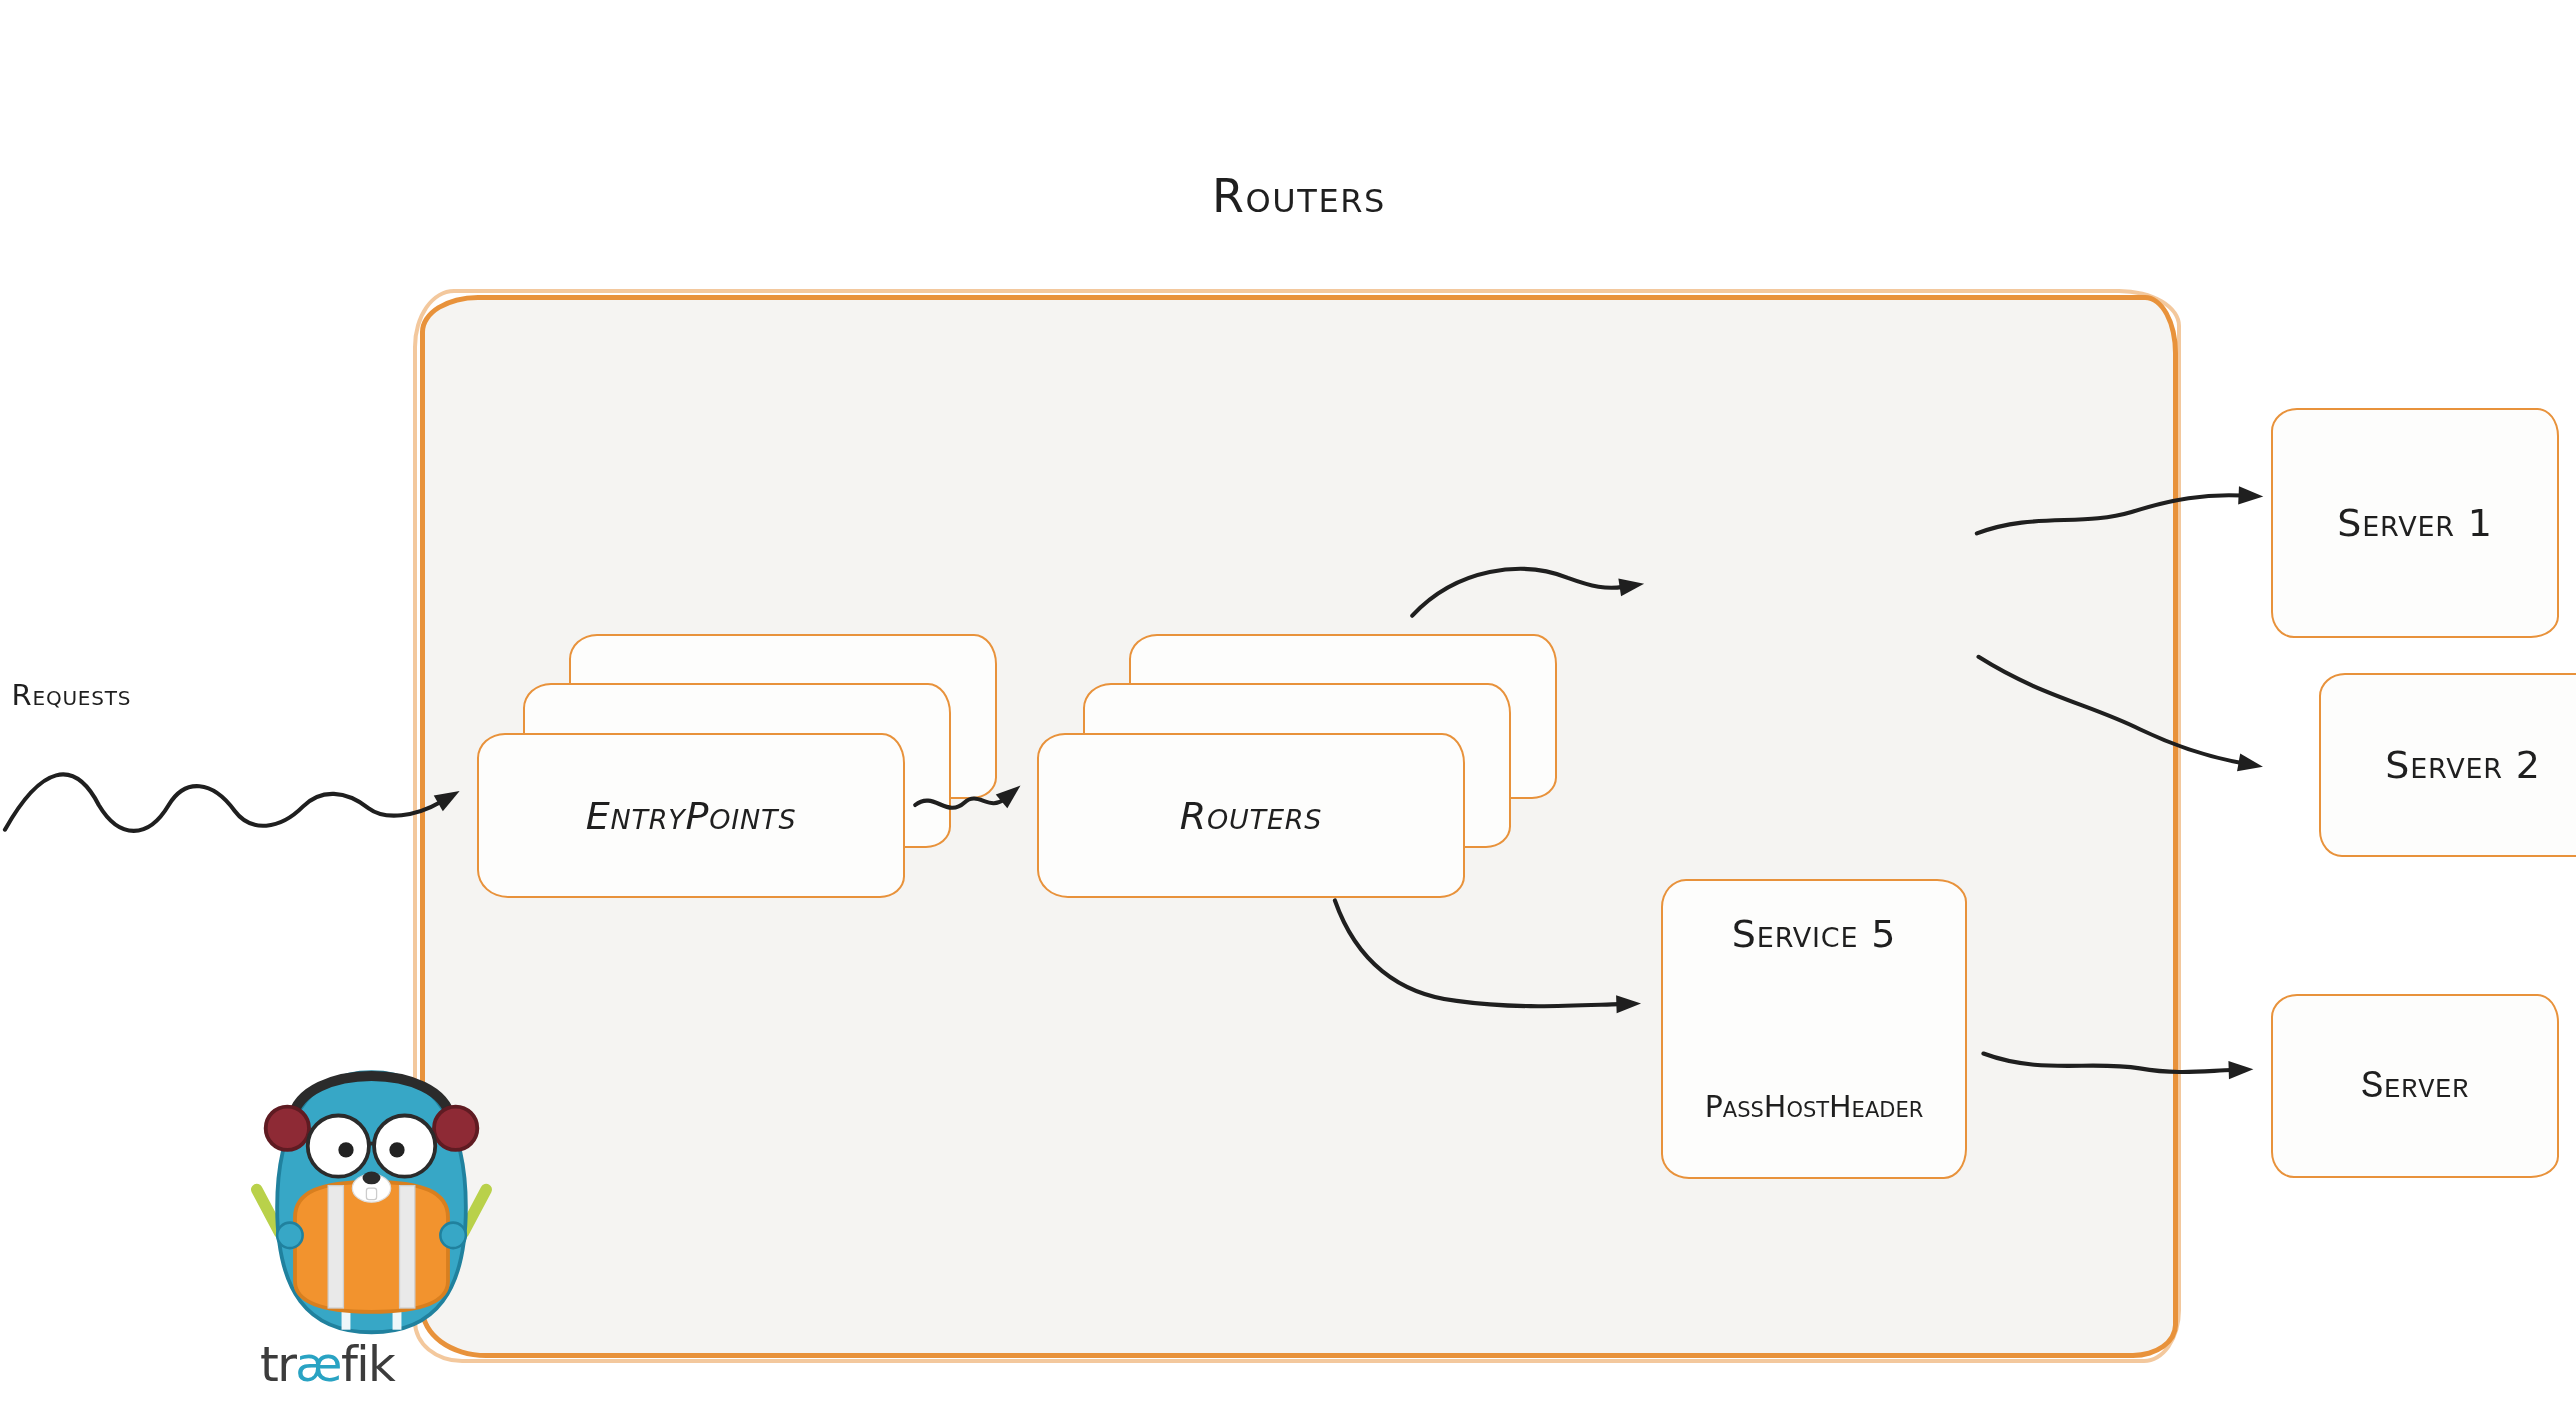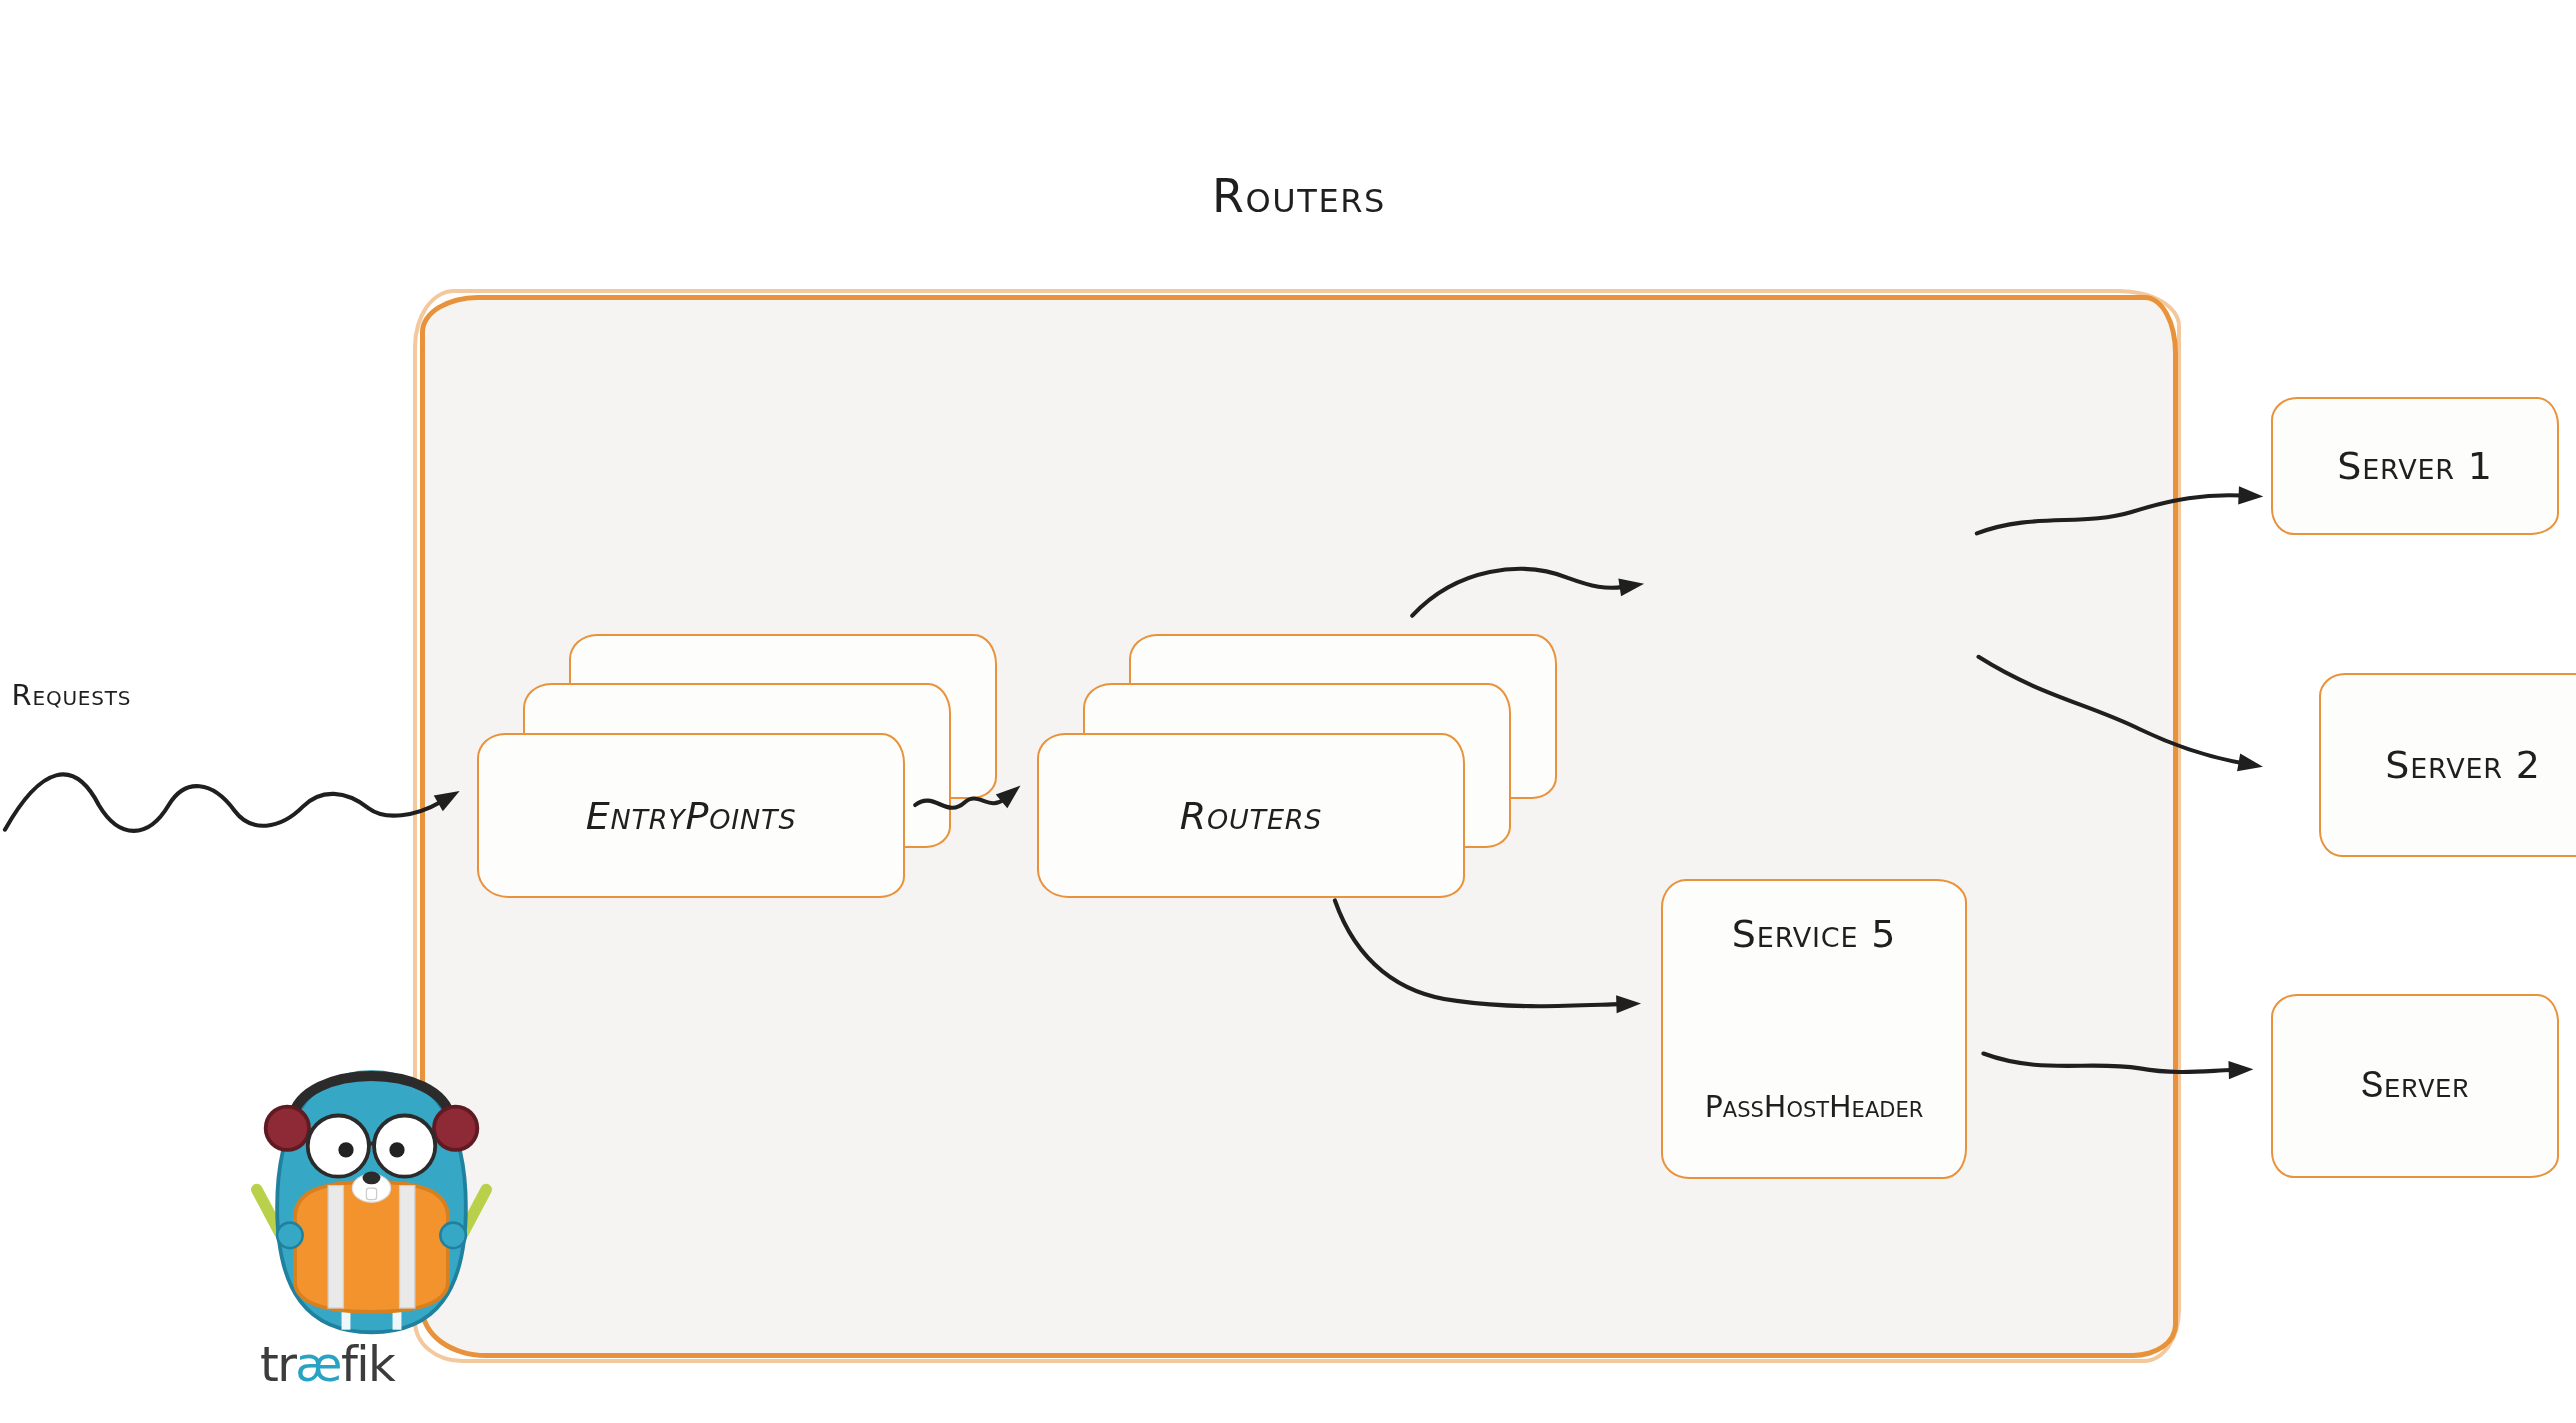--- a/index.html
+++ b/index.html
@@ -71,21 +71,21 @@
 
   
   .server {
     position: absolute; width: 288px;
     background: var(--card_fill, #fdfdfc);
     border: 2.5px solid var(--orange, #e8923b);
     border-radius: 26px 21.4px 28px 23px / 23px 28px 21.4px 26px;
     display: flex; align-items: center; justify-content: center;
     font-size: 38px; font-variant: small-caps; letter-spacing: 0.8px;
   }
-  .server-1 { left: 2271px; top: 397px;  height: 138px; }
+  .server-1 { left: 2271px; top: 408px;  height: 230px; }
   .server-2 { left: 2271px; top: 673px;  height: 184px; margin-left: 48px; }
   .server-3 { left: 2271px; top: 994px; height: 184px; font-family: Liberation Mono, monospace; }
 
   
   .arrows { position: absolute; inset: 0; pointer-events: none; }
   .arrows path.link {
     fill: none; stroke: var(--ink, #1f1f1f); stroke-width: 5;
     stroke-linecap: round;
   }
 

